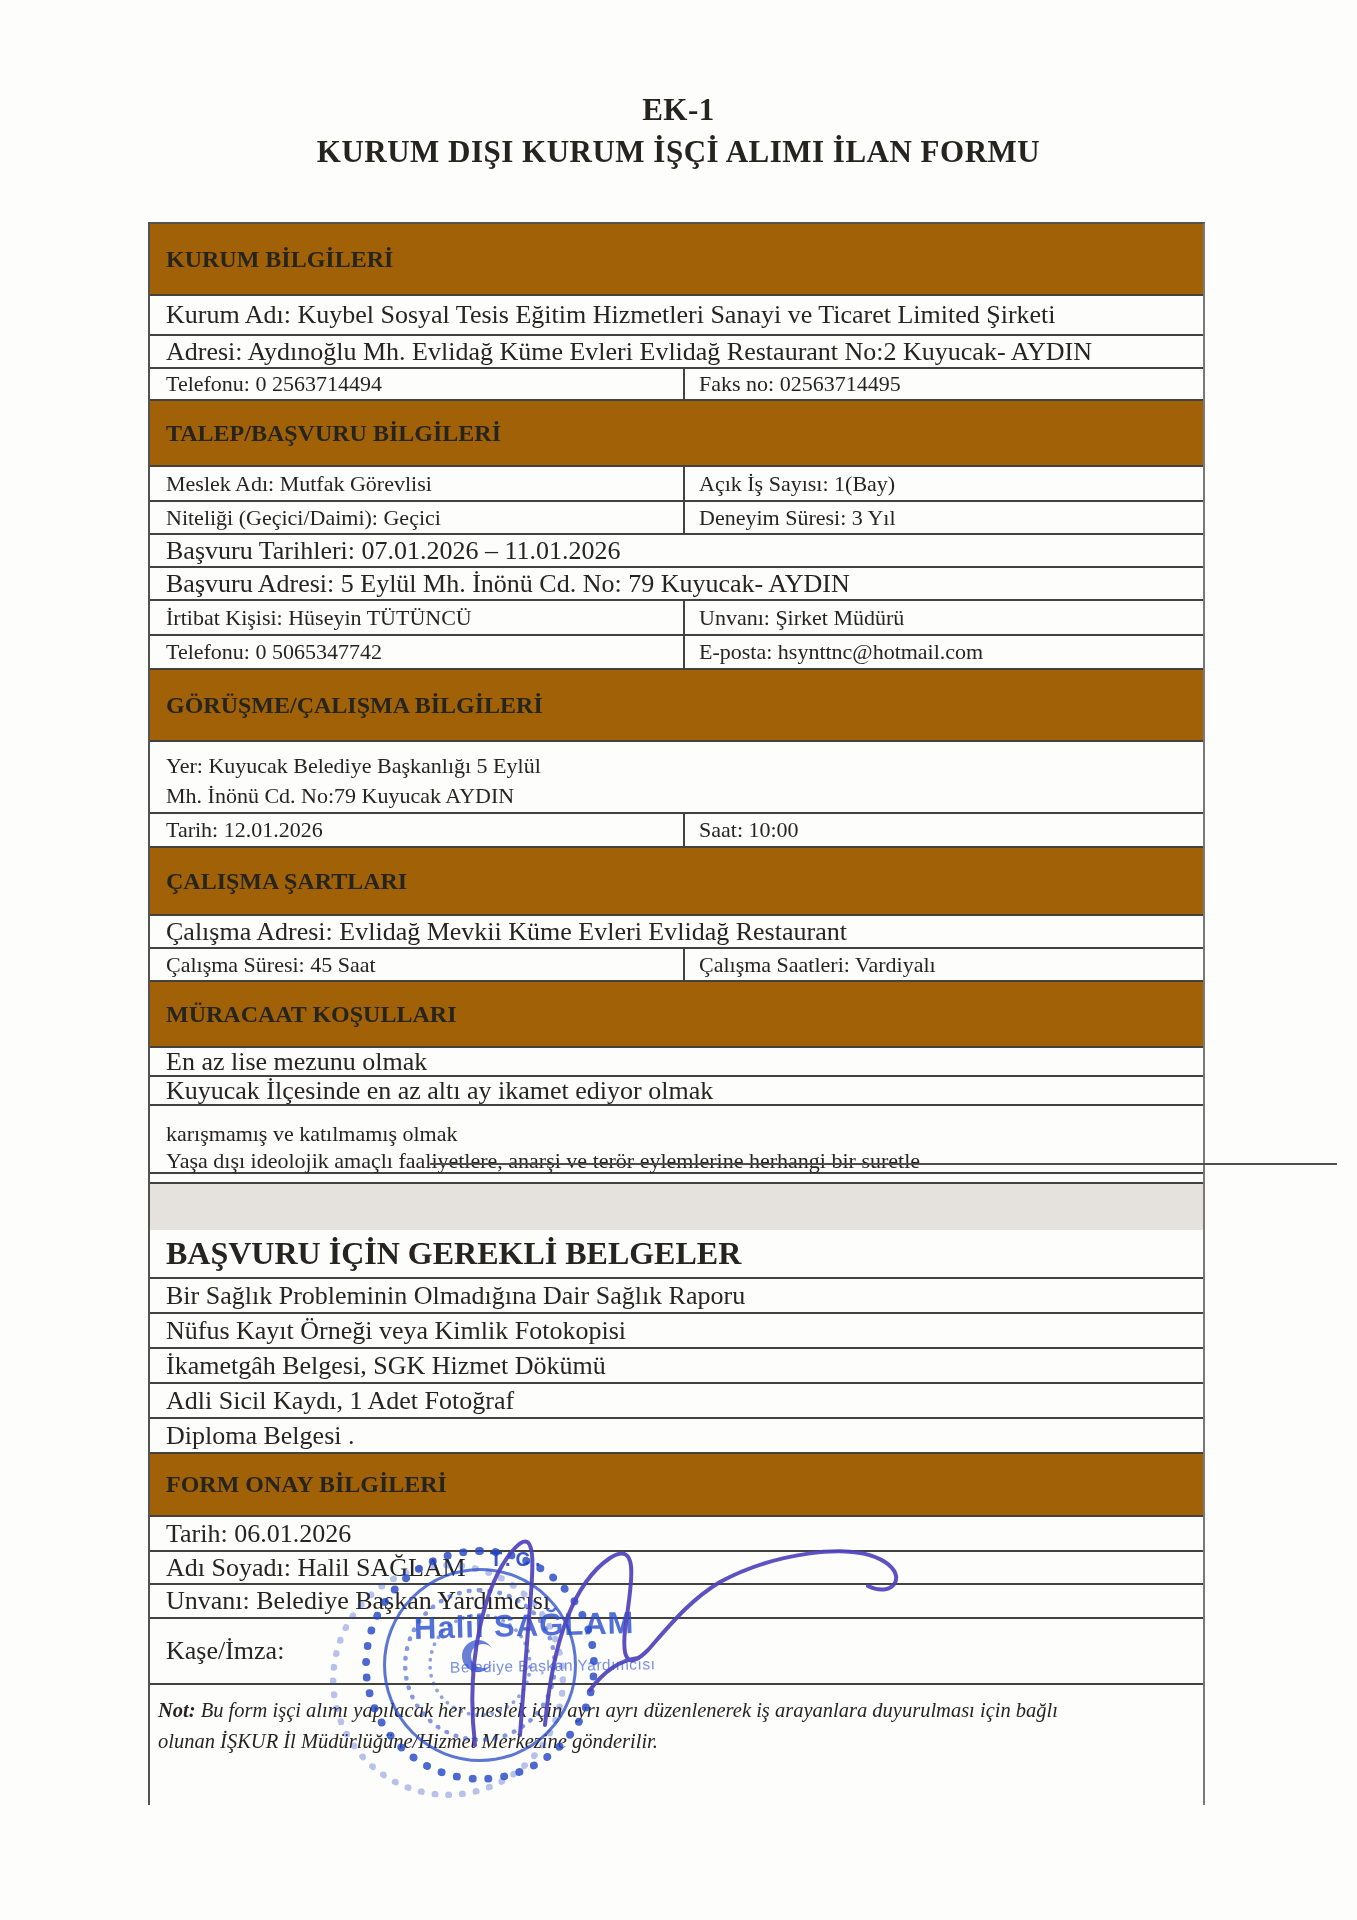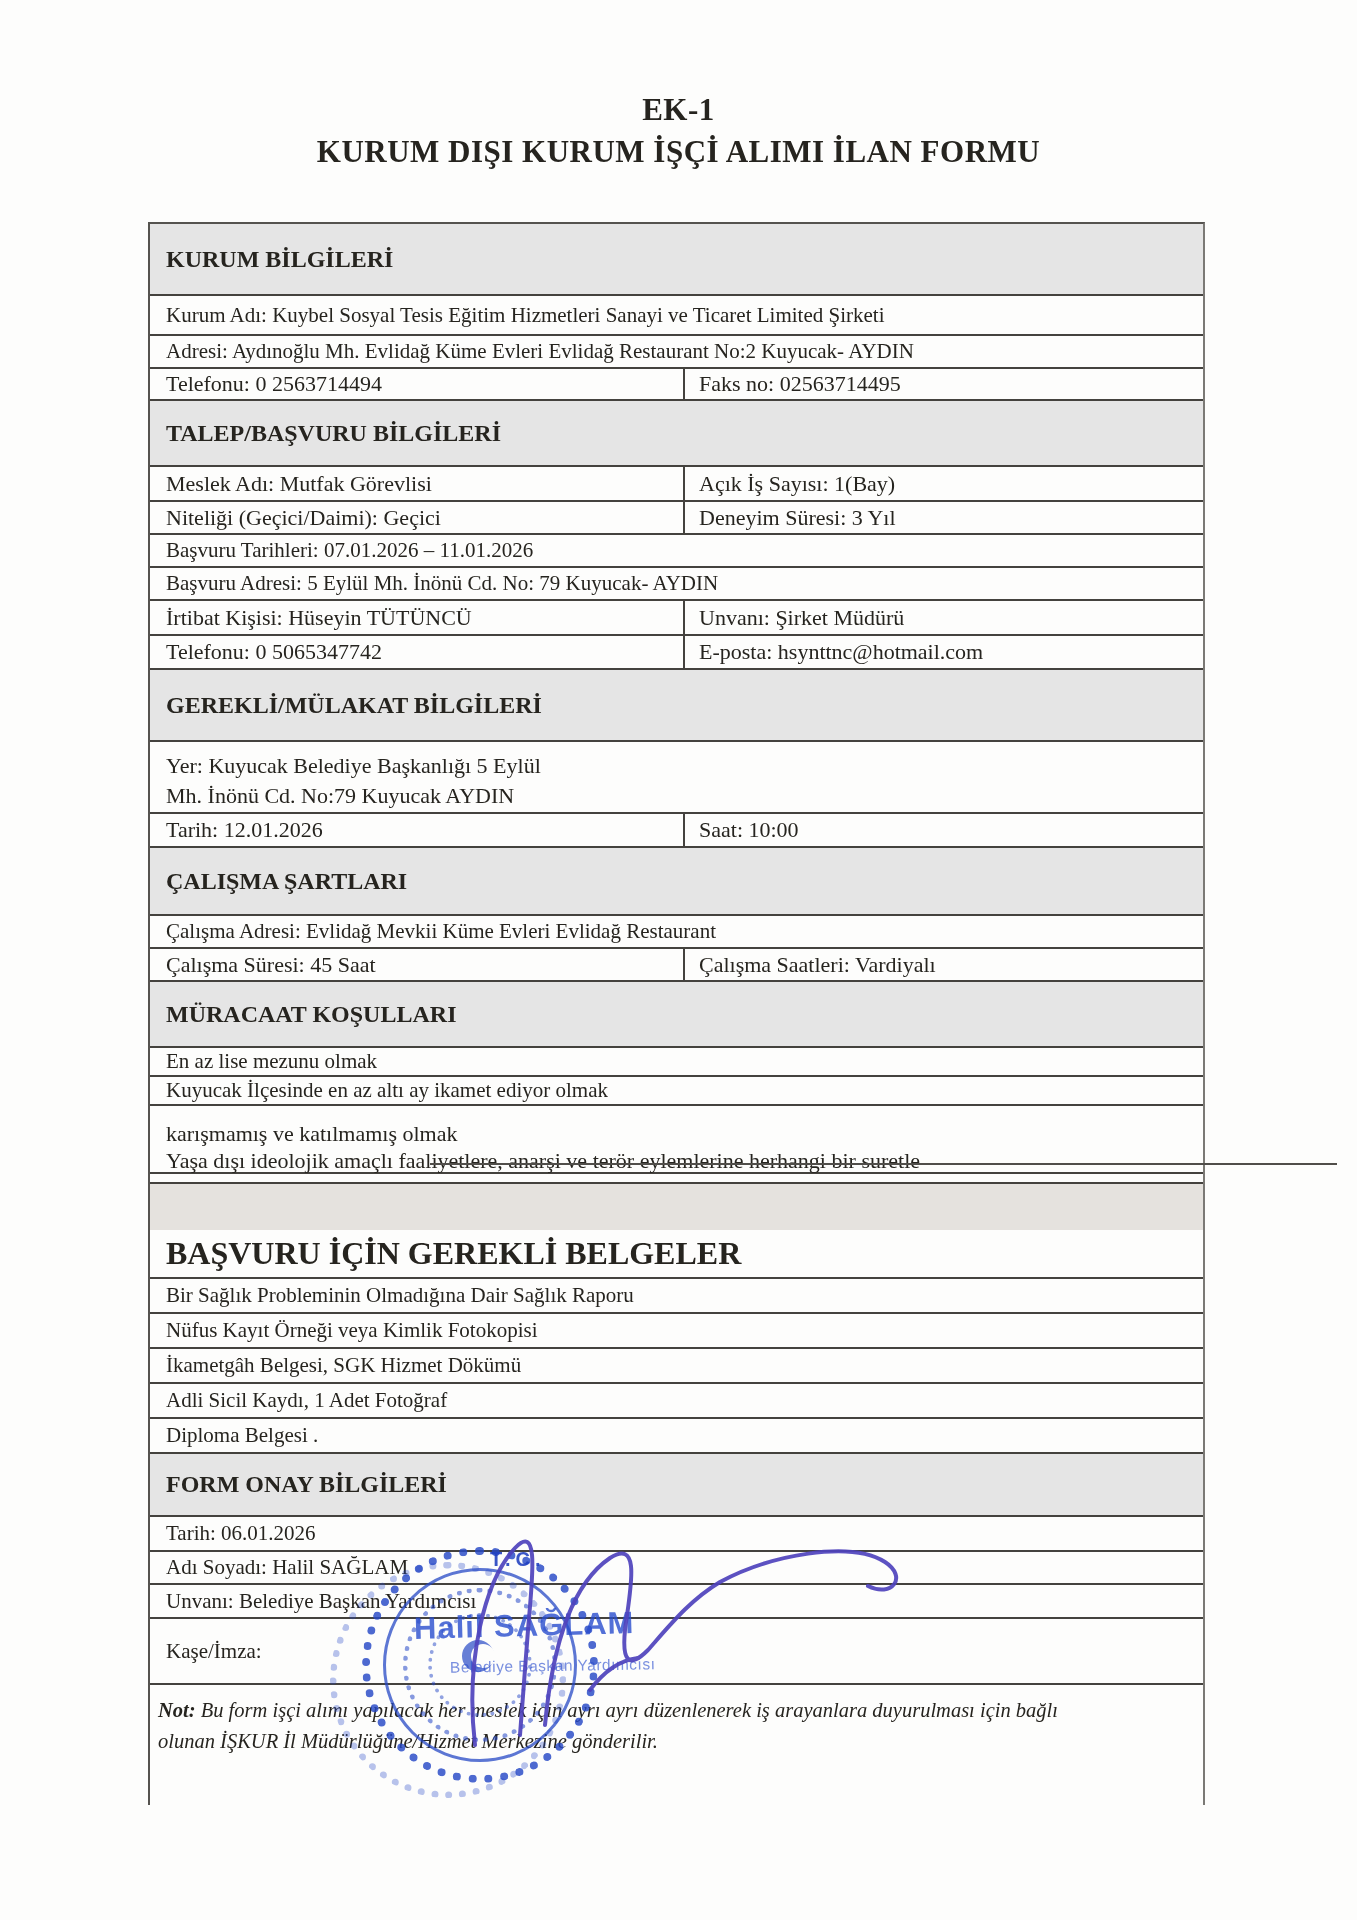--- a/index.html
+++ b/index.html
@@ -4,26 +4,26 @@
 <style>
   html,body{margin:0;padding:0;background:#ffffff;}
   .page{position:relative;width:1357px;height:1920px;background:#fdfdfc;overflow:hidden;
         font-family:"Liberation Serif","DejaVu Serif",serif;color:#26241f;padding-left:20px;}
   .title-block{position:absolute;left:0;top:92px;width:1357px;text-align:center;}
   .title-1{font-size:31px;font-weight:bold;letter-spacing:.5px;}
   .title-2{font-size:31px;font-weight:bold;margin-top:6px;letter-spacing:.5px;}
   .ftable{position:absolute;left:148px;top:222px;width:1057px;height:1583px;
           border-left:2px solid #55534f;border-right:2px solid #7b7975;border-top:2px solid #55534f;
           box-sizing:border-box;}
-  .sec{background:#e5e5e5;border-bottom:2px solid #44423e;display:flex;align-items:center;
+  .sec{background:#a16207;border-bottom:2px solid #44423e;display:flex;align-items:center;
        padding-left:16px;font-weight:bold;font-size:24px;box-sizing:border-box;}
   .sec-white{background:transparent;border-bottom:2px solid #44423e;display:flex;align-items:center;
        padding-left:16px;font-weight:bold;font-size:32px;box-sizing:border-box;}
   .row{display:flex;align-items:center;border-bottom:2px solid #44423e;padding-left:16px;
-       font-size:21px;box-sizing:border-box;}
+       font-size:26px;box-sizing:border-box;}
   .split{display:flex;align-items:stretch;border-bottom:2px solid #44423e;padding:0;
        font-size:22px;box-sizing:border-box;}
   .cell-l{width:535px;border-right:2px solid #44423e;display:flex;align-items:center;
        padding-left:16px;box-sizing:border-box;}
   .cell-r{flex:1;display:flex;align-items:center;padding-left:14px;box-sizing:border-box;}
   .row-2line{display:block;border-bottom:2px solid #44423e;padding:9px 16px 0 16px;
        font-size:22px;line-height:30px;box-sizing:border-box;}
   .spacer{box-sizing:border-box;}
   .grayband{background:#e5e2de;border-top:2px solid #44423e;box-sizing:border-box;}
   .note{padding:10px 18px 0 8px;font-size:20.5px;font-style:italic;line-height:31px;box-sizing:border-box;}
@@ -82,21 +82,21 @@
     <div class="row" style="height:33px">Başvuru Adresi: 5 Eylül Mh. İnönü Cd. No: 79 Kuyucak- AYDIN</div>
     <div class="split" style="height:35px">
       <div class="cell-l">İrtibat Kişisi: Hüseyin TÜTÜNCÜ</div>
       <div class="cell-r">Unvanı: Şirket Müdürü</div>
     </div>
     <div class="split" style="height:34px">
       <div class="cell-l">Telefonu: 0 5065347742</div>
       <div class="cell-r">E-posta: hsynttnc@hotmail.com</div>
     </div>
 
-    <div class="sec" style="height:72px">GEREKLİ/MÜLAKAT BİLGİLERİ</div>
+    <div class="sec" style="height:72px">GÖRÜŞME/ÇALIŞMA BİLGİLERİ</div>
     <div class="row-2line" style="height:72px">
       <div>Yer: Kuyucak Belediye Başkanlığı 5 Eylül</div>
       <div>Mh. İnönü Cd. No:79 Kuyucak AYDIN</div>
     </div>
     <div class="split" style="height:34px">
       <div class="cell-l">Tarih: 12.01.2026</div>
       <div class="cell-r">Saat: 10:00</div>
     </div>
 
     <div class="sec" style="height:68px">ÇALIŞMA ŞARTLARI</div>

